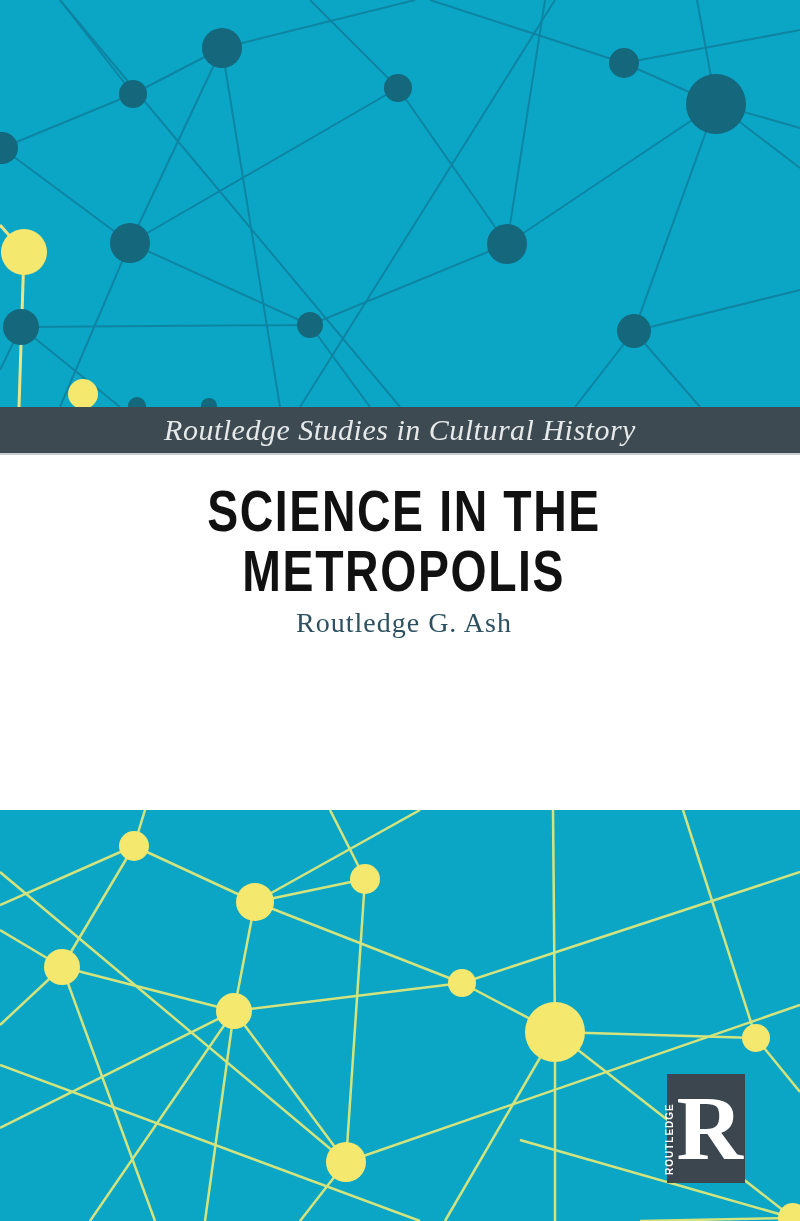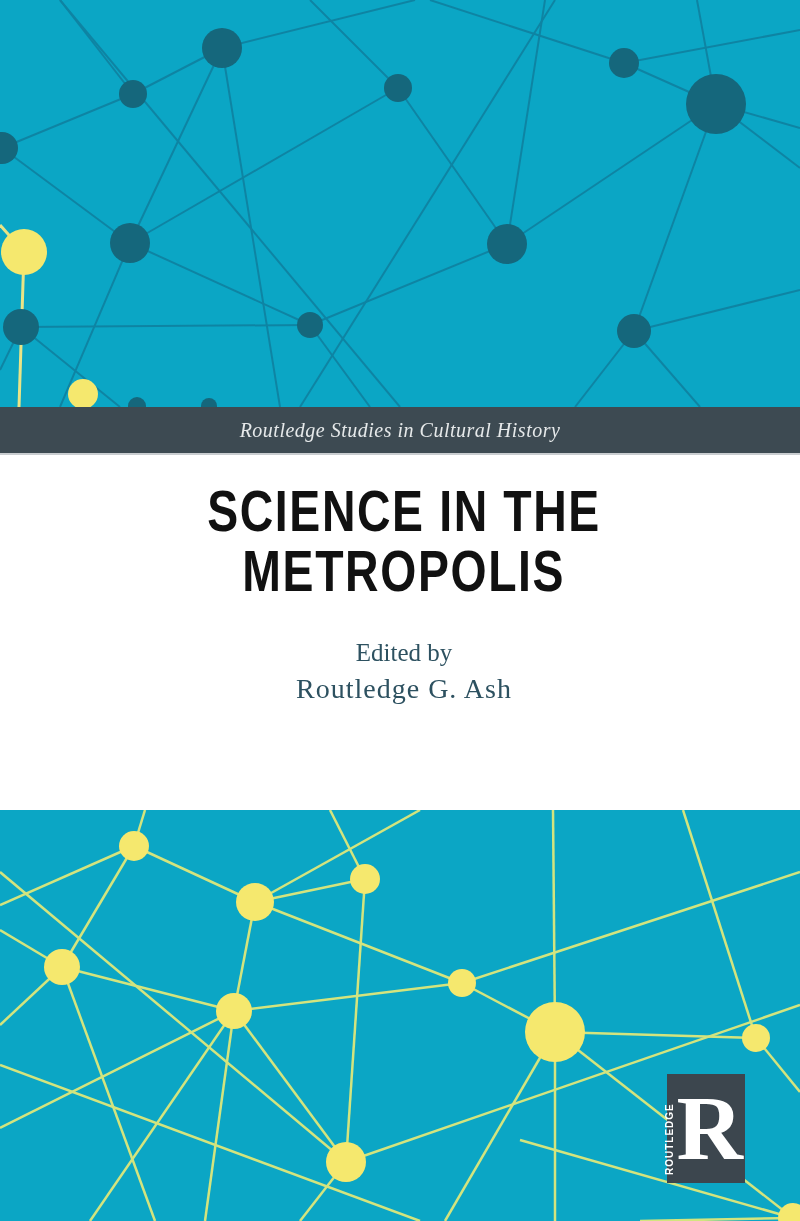--- a/index.html
+++ b/index.html
@@ -16,21 +16,21 @@
   }
   .top-art svg, .bottom-art svg { display:block; width:100%; height:100%; }
   
   .series-banner {
     position:absolute; left:0; top:407px; width:800px; height:48px;
     background:#3d4a52; border-bottom:2px solid #c9cdd0;
     display:flex; align-items:center; justify-content:center;
   }
   .series-banner span {
     font-family:"Liberation Serif", serif; font-style:italic;
-    font-size:20px; color:#e6e9ea; letter-spacing:0.5px;
+    font-size:30px; color:#e6e9ea; letter-spacing:0.5px;
   }
   
   .title-block {
     position:absolute; left:0; top:457px; width:800px; height:353px;
     background:#ffffff; text-align:center; padding-top:24px;padding-left:8px;
   }
   .title-line {
     display:inline-block; transform:scaleX(0.80); transform-origin:center;
     font-weight:700; font-size:58px; line-height:60px; color:#111111;
     letter-spacing:2px; white-space:nowrap;
@@ -139,21 +139,20 @@
 
   <div class="series-banner">
     <span>Routledge Studies in Cultural History</span>
   </div>
 
   <div class="title-block">
     <div>
       <span class="title-line">SCIENCE IN THE</span><br>
       <span class="title-line">METROPOLIS</span>
     </div>
-    <div class="edited-by">Edited by</div>
     <div class="editor">Routledge G. Ash</div>
   </div>
 
   <div class="bottom-art">
     <svg viewBox="0 0 800 411">
       <g stroke="#d3e47e" stroke-width="2.5">
         <line x1="134" y1="36" x2="145" y2="0"></line>
         <line x1="134" y1="36" x2="0" y2="95"></line>
         <line x1="134" y1="36" x2="255" y2="92"></line>
         <line x1="134" y1="36" x2="62" y2="157"></line>

